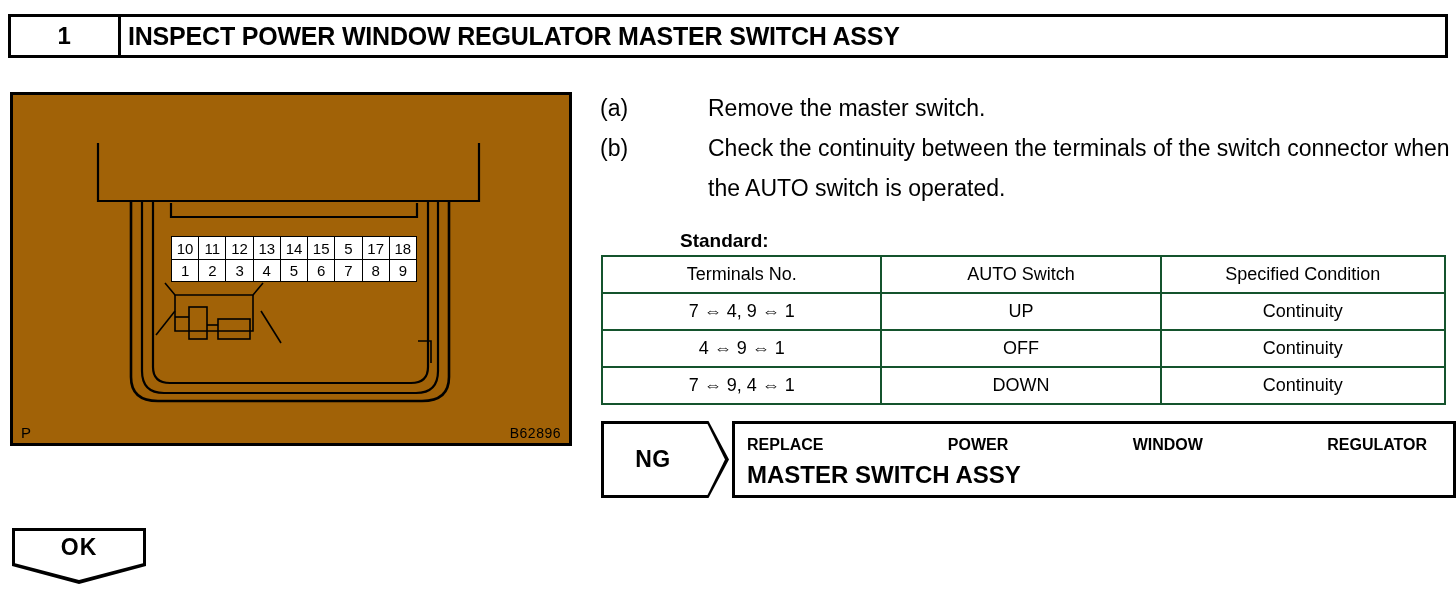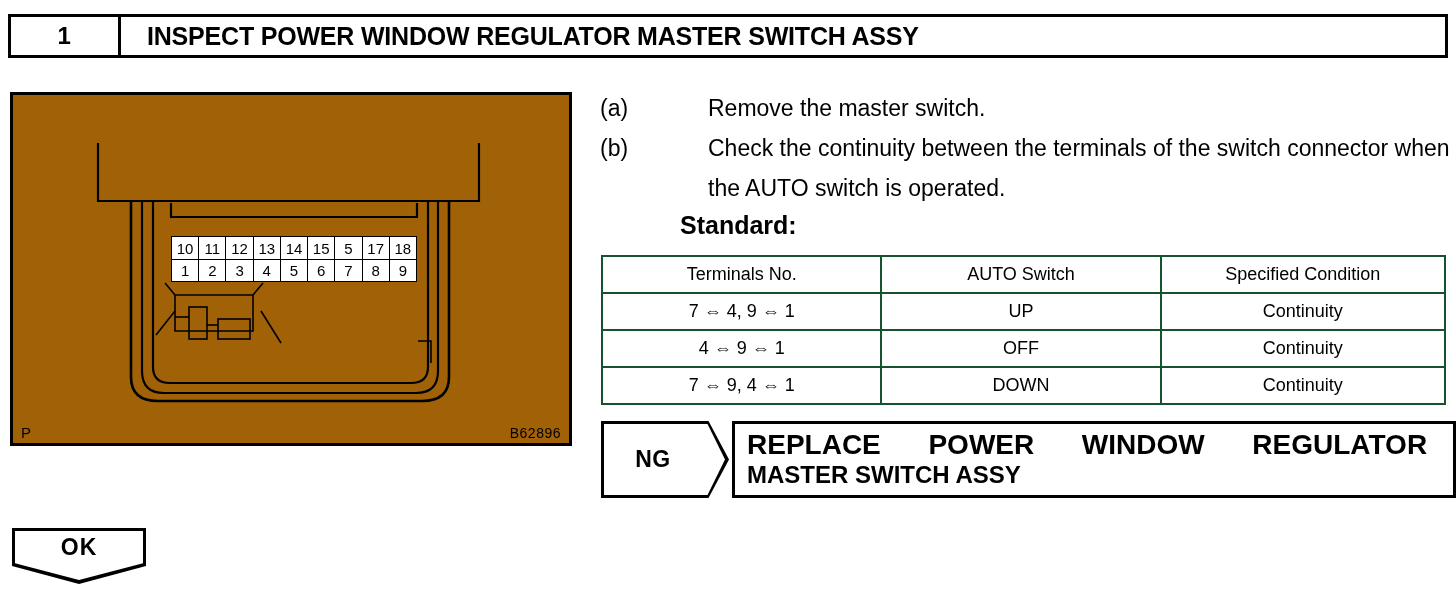--- a/index.html
+++ b/index.html
@@ -30,21 +30,21 @@
   #step-number {
     width: 110px;
     border-right: 3px solid #000;
     display: flex; align-items: center; justify-content: center;
     font-size: 24px; font-weight: bold;
     letter-spacing: 0.5px;
   }
   #step-title {
     flex: 1;
     display: flex; align-items: center;
-    padding-left: 26px;
+    padding-left: 7px;
     font-size: 25px; font-weight: bold;
     letter-spacing: -0.2px;
     white-space: nowrap;
   }
 
   
   #figure-box {
     position: absolute;
     left: 10px; top: 92px;
     width: 562px; height: 354px;
@@ -100,23 +100,24 @@
     font-size: 23px;
     line-height: 40px;
   }
   .instr-text {
     font-size: 23px;
     line-height: 40px;
     margin-left: 28px;
   }
   #standard-label {
     margin-left: 80px;
-    font-size: 25px;
+    font-size: 19px;
     font-weight: bold;
     line-height: 34px;
+    margin-top: 16px;
   }
 
   
   #standard-table {
     position: absolute;
     left: 601px; top: 255px;
     width: 845px;
     border-collapse: collapse;
     background: #fff;
   }
@@ -169,21 +170,21 @@
   }
   #ng-action {
     position: absolute;
     left: 131px; top: 0;
     width: 724px; height: 77px;
     border: 3px solid #000;
     background: #fff;
     padding: 6px 12px 0 12px;
   }
   #ng-action-line1 {
-    font-size: 28px; font-weight: bold;
+    font-size: 16px; font-weight: bold;
     display: flex; justify-content: space-between;
     width: 98%;
     line-height: 30px;
     letter-spacing: 0px;
   }
   #ng-action-line2 {
     font-size: 24px; font-weight: bold;
     line-height: 30px;
   }
 

